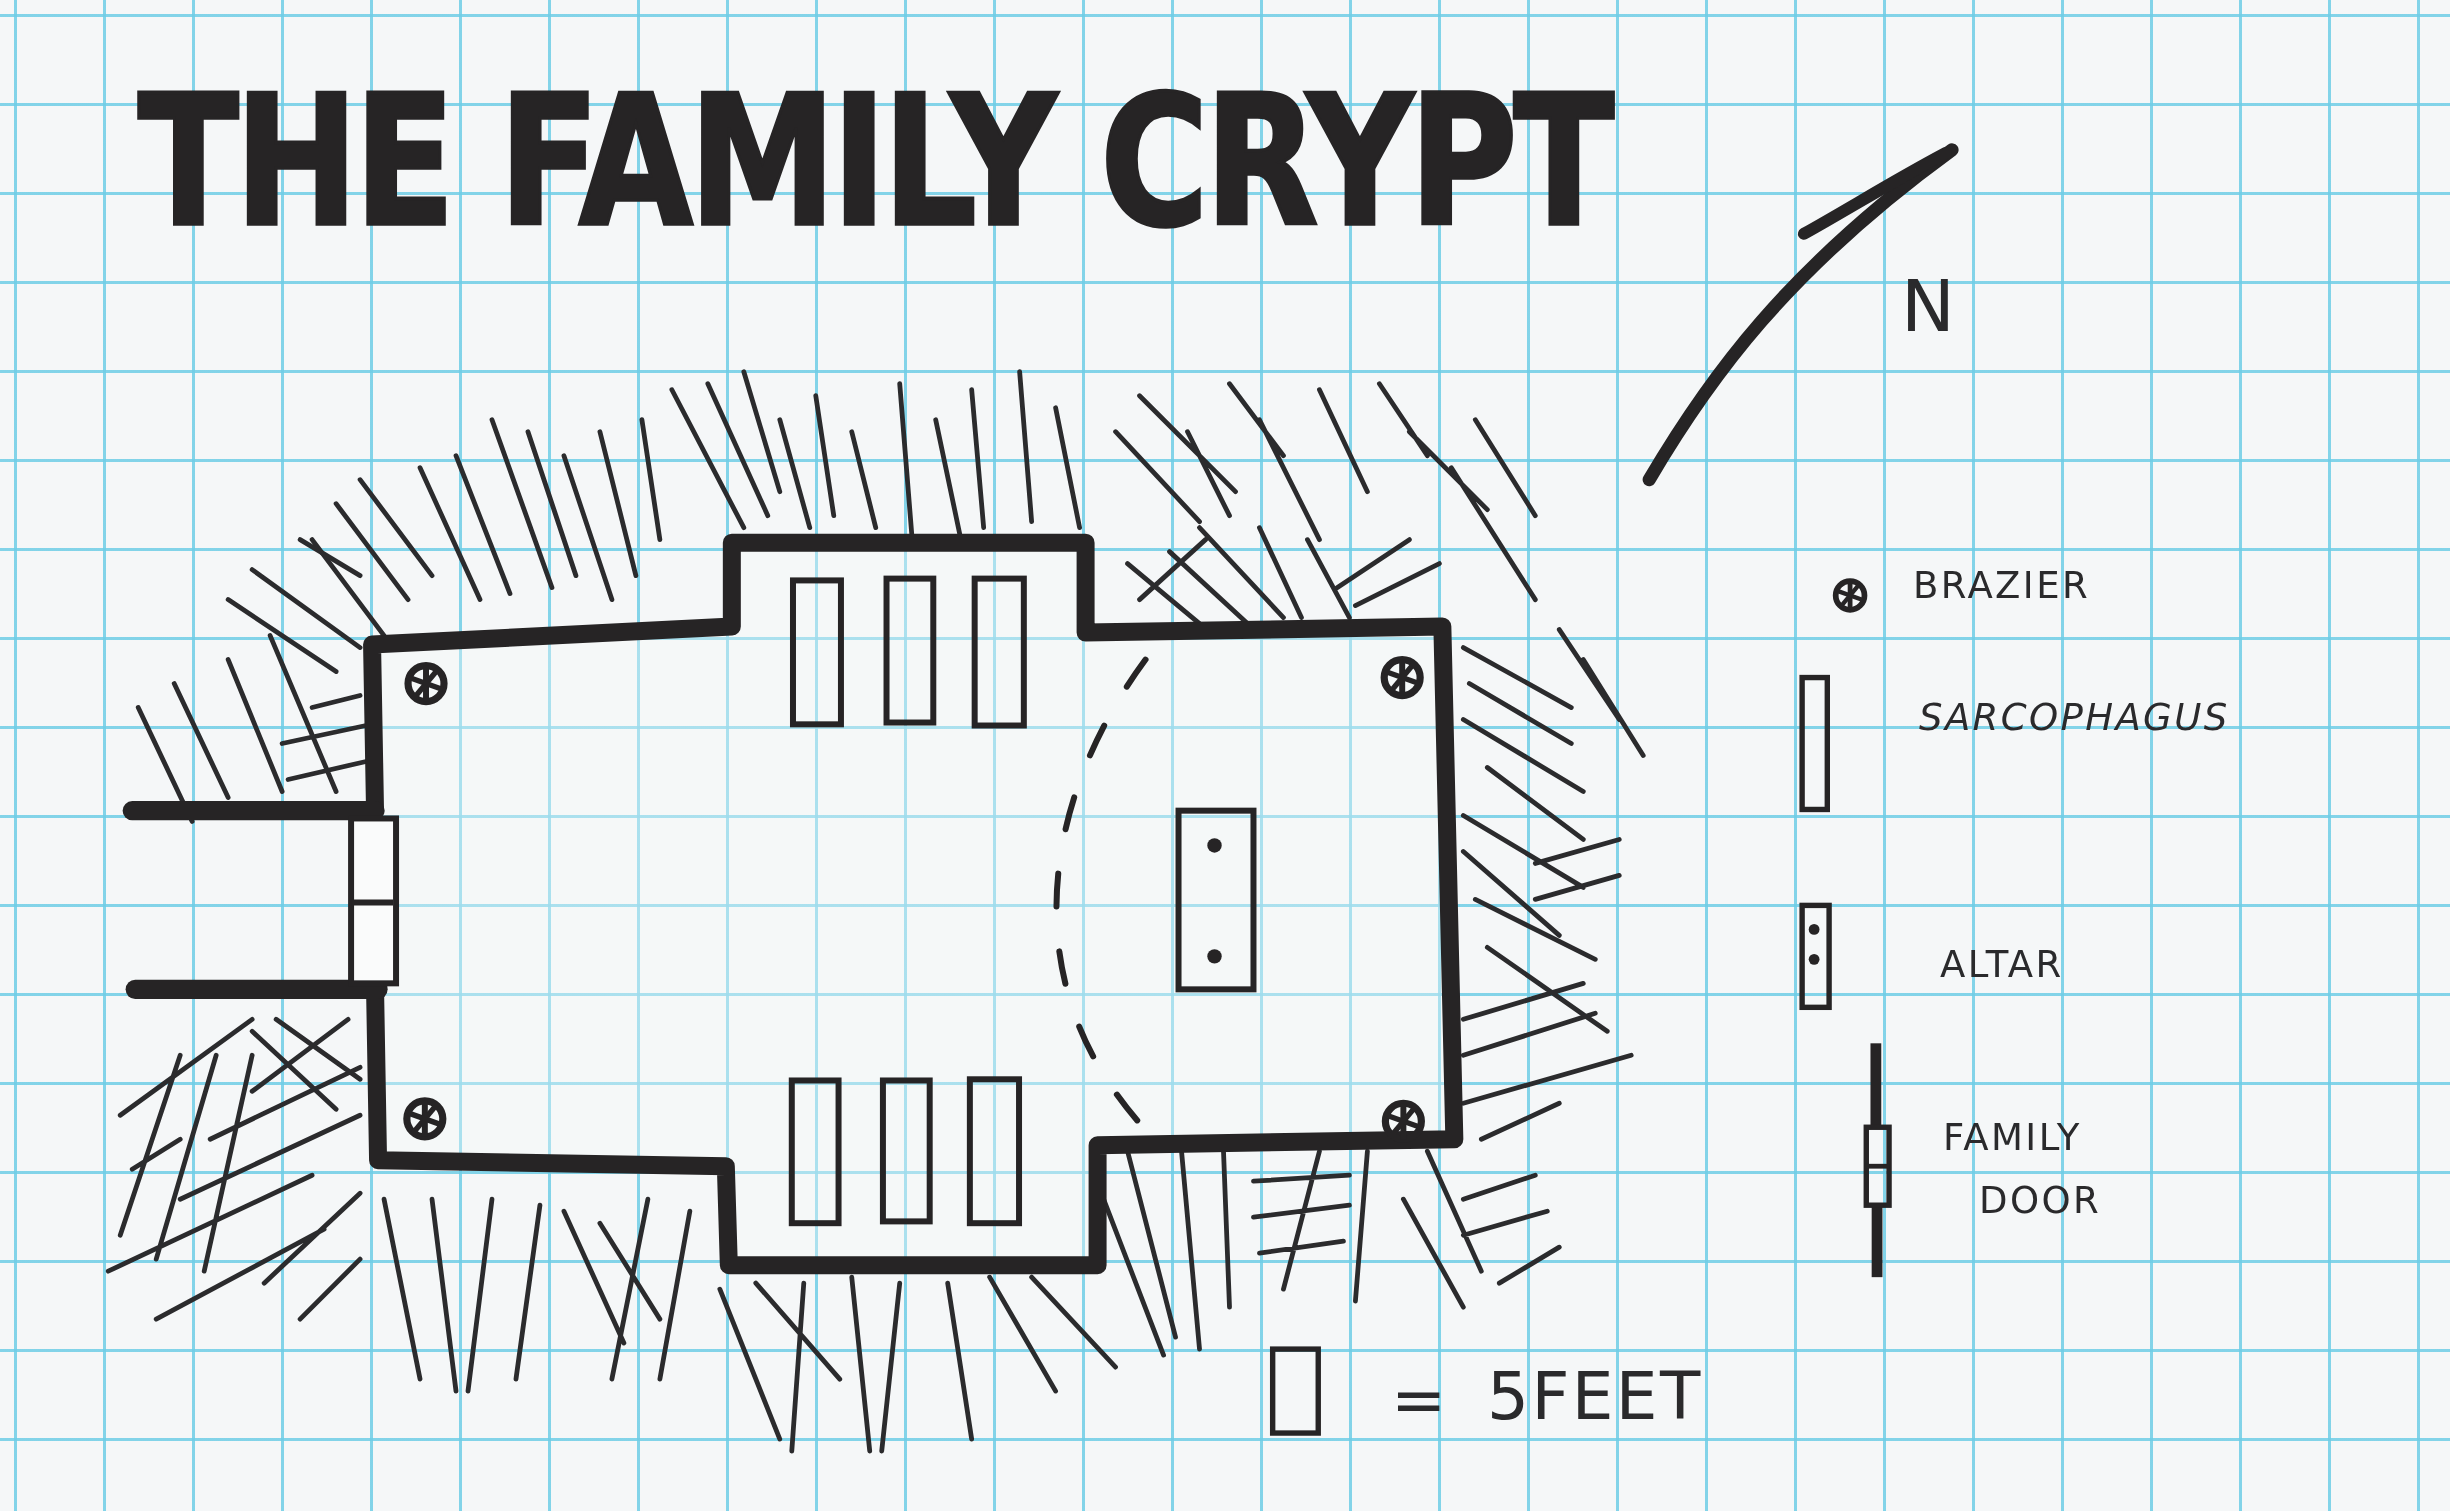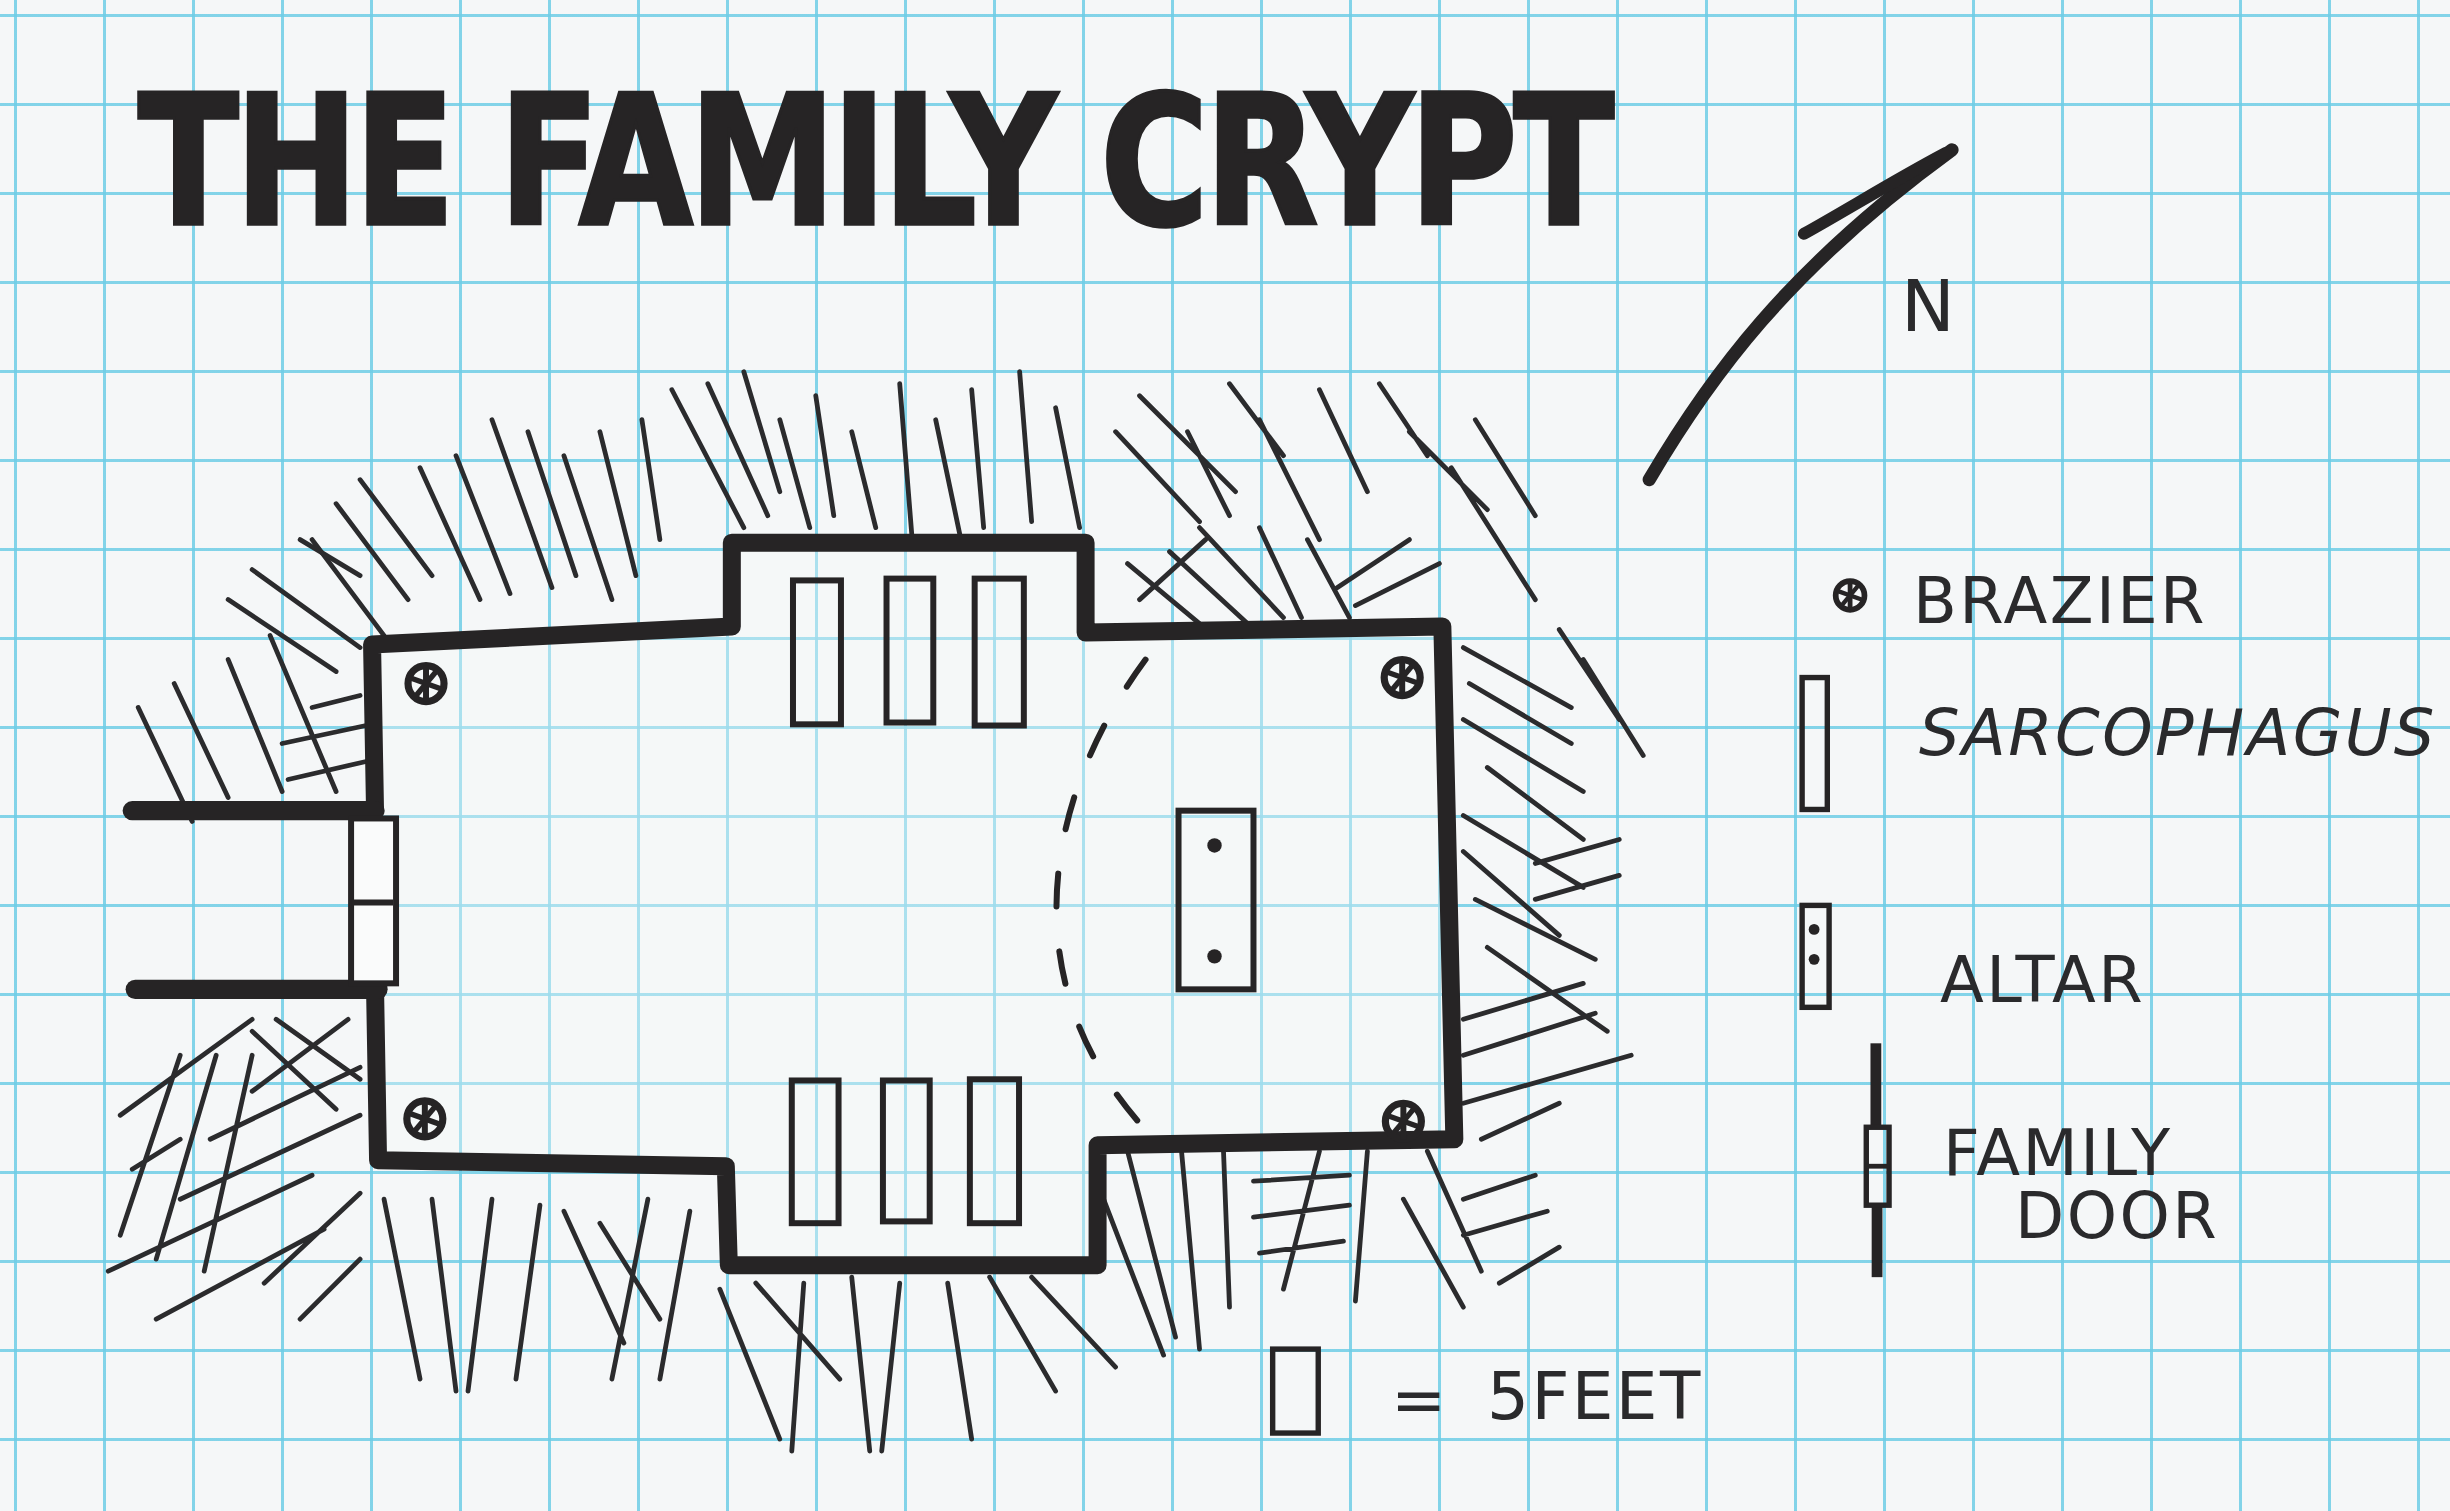--- a/index.html
+++ b/index.html
@@ -10,21 +10,21 @@
     background-image:
       linear-gradient(to right, rgba(110,205,230,0.85) 0, rgba(110,205,230,0.85) 3px, transparent 3px),
       linear-gradient(to bottom, rgba(110,205,230,0.85) 0, rgba(110,205,230,0.85) 3px, transparent 3px);
     background-size:89px 89px;
     background-position:14px 14px;}
   svg{position:absolute;left:0;top:0;}
   .title{position:absolute;left:138px;top:57px;font-family:"DejaVu Sans",sans-serif;font-weight:bold;
     font-size:180px;letter-spacing:-4.8px;color:#262425;transform:scaleX(0.82);transform-origin:left top;
     -webkit-text-stroke:3.6px #262425;}
   .hand{font-family:"DejaVu Sans",sans-serif;color:#2a2a2c;position:absolute;letter-spacing:2.4px;}
-  .legend-label{font-size:64px;}
+  .legend-label{font-size:37px;}
   .north-label{font-size:72px;font-weight:normal;}
   .scale-label{font-size:66px;}
 </style>
 </head>
 <body>
 
 <div id="paper"></div>
 
 <div class="title">THE FAMILY CRYPT</div>
 
@@ -138,17 +138,17 @@
 
   <rect x="2122" y="2250" width="76" height="140" fill="none" stroke="#262425" stroke-width="9"></rect>
 </svg>
 
 <div class="hand north-label" style="left:1901px;top:264px;">N</div>
 
 <div class="hand legend-label" style="left:1913px;top:564px;">BRAZIER</div>
 <div class="hand legend-label" style="left:1919px;top:696px;font-style:italic;">SARCOPHAGUS</div>
 <div class="hand legend-label" style="left:1940px;top:943px;">ALTAR</div>
 <div class="hand legend-label" style="left:1943px;top:1116px;">FAMILY</div>
-<div class="hand legend-label" style="left:1979px;top:1179px;margin-left:36px;">DOOR</div>
+<div class="hand legend-label" style="left:1979px;top:1179px;">DOOR</div>
 
 <div class="hand scale-label" style="left:1391px;top:1361px;">=</div>
 <div class="hand scale-label" style="left:1487px;top:1358px;">5FEET</div>
 
 
 </body></html>

